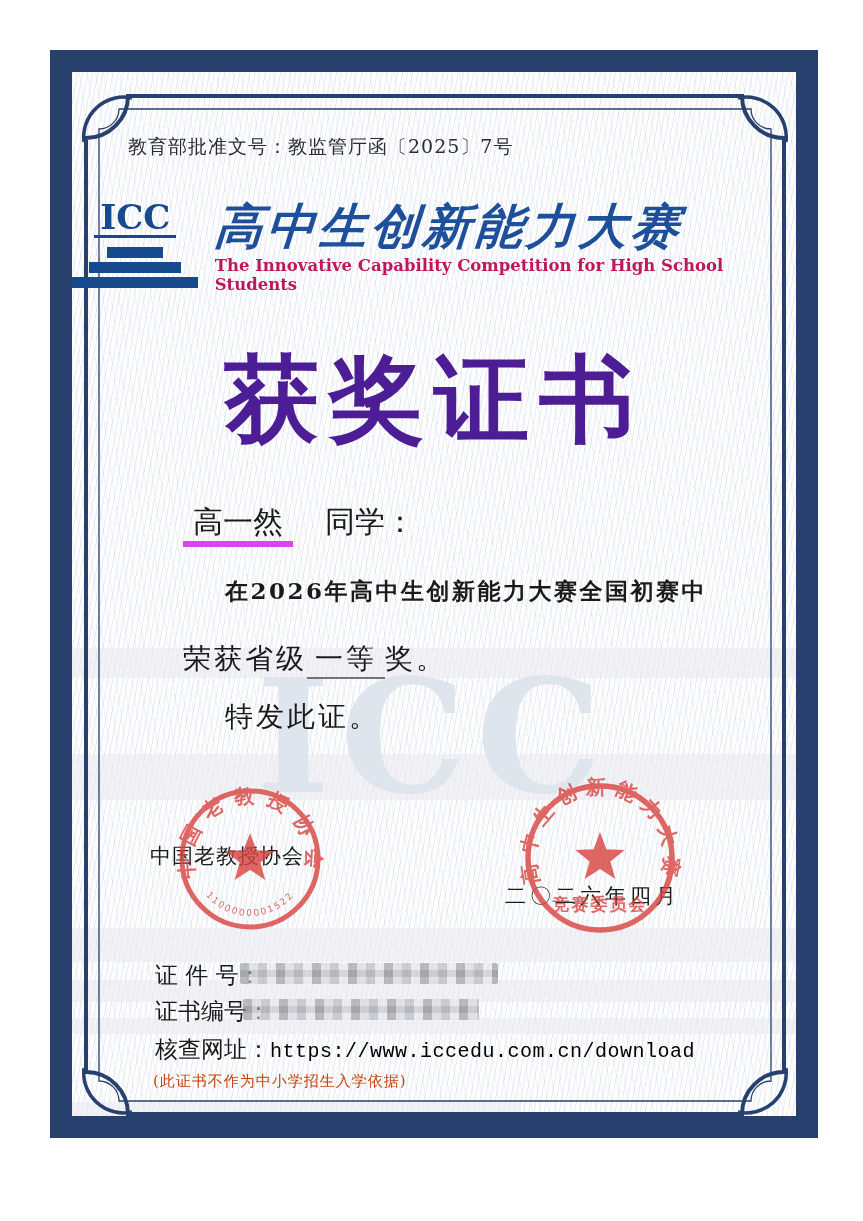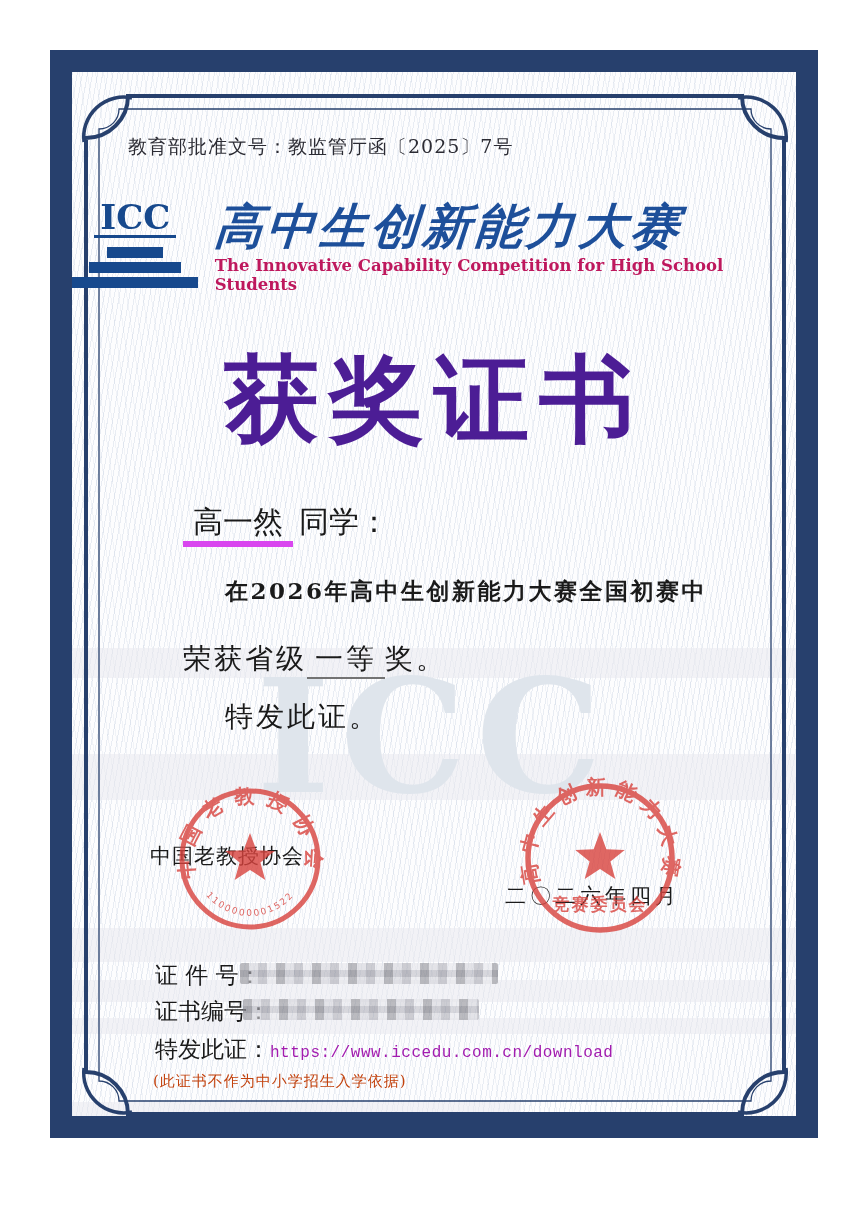--- a/index.html
+++ b/index.html
@@ -31,21 +31,21 @@
   .title-cn{font-size:48px;font-weight:bold;font-style:italic;color:#1d4f9a;line-height:1.1;
             letter-spacing:4px;transform:skewX(-4deg);}
   .title-en{font-size:16.5px;font-weight:bold;color:#be185d;margin-top:3px;letter-spacing:0;}
   .big-title{position:absolute;left:0;top:280px;width:100%;text-align:center;z-index:3;
              font-family:"Liberation Sans",sans-serif;font-weight:900;font-size:95px;
              letter-spacing:10px;color:#4c1d95;line-height:1;}
   
   .bodytext{color:#1a1a1a;z-index:3;position:absolute;}
   .name-line{left:111px;top:430px;font-size:30px;}
   .uline{border-bottom:6px solid #d946ef;padding:0 10px 2px;}
-  .salut{margin-left:6px;}
+  .salut{margin-left:32px;}
   .line1{left:153px;top:504px;font-size:23px;letter-spacing:2.5px;font-weight:bold;}
   .line2{left:111px;top:568px;font-size:28px;letter-spacing:3px;}
   .award-u{border-bottom:2px solid #737373;padding:0 8px 2px;}
   .line3{left:153px;top:626px;font-size:28px;letter-spacing:3px;text-align:center;}
   .watermark{position:absolute;left:120px;top:586px;width:484px;text-align:center;z-index:1;
              font-family:"DejaVu Serif",serif;font-weight:bold;font-size:158px;line-height:1;
              letter-spacing:10px;color:#dfe5ec;pointer-events:none;}
   
   .org-left{left:78px;top:770px;font-size:21px;letter-spacing:1px;}
   .org-right{left:383px;top:764px;font-size:22px;letter-spacing:.5px;}
@@ -55,21 +55,21 @@
   .seal-right{left:443px;top:701px;}
   
   .f-label{font-size:23px;color:#1a1a1a;}
   .f-row1{left:83px;top:888px;} .f-row2{left:83px;top:924px;} .f-row3{left:83px;top:962px;}
   .mosaic{position:absolute;z-index:3;border-radius:2px;
     background-image:
       repeating-linear-gradient(90deg, rgba(120,120,128,.50) 0 9px, rgba(195,195,203,.45) 9px 18px, rgba(152,152,162,.48) 18px 27px, rgba(215,215,222,.40) 27px 36px),
       repeating-linear-gradient(0deg, rgba(255,255,255,.30) 0 7px, rgba(128,128,138,.30) 7px 14px);}
   .mosaic1{left:168px;top:891px;width:258px;height:21px;}
   .mosaic2{left:171px;top:927px;width:236px;height:21px;}
-  .url{font-family:"Liberation Mono",monospace;font-size:16px;letter-spacing:.5px;color:#a21caf;}
+  .url{font-family:"Liberation Mono",monospace;font-size:20px;letter-spacing:.5px;color:#000000;}
   .note{left:81px;top:1000px;font-size:15px;color:#c2410c;letter-spacing:1px;}
 </style>
 </head>
 <body>
 
 <div class="page">
   <div class="cert">
     <div class="inner">
       <div class="texture"></div>
 
@@ -155,19 +155,19 @@
         <span class="f-label">证 件 号：</span>
       </div>
       <div class="mosaic mosaic1"></div>
 
       <div class="bodytext f-row2">
         <span class="f-label">证书编号：</span>
       </div>
       <div class="mosaic mosaic2"></div>
 
       <div class="bodytext f-row3">
-        <span class="f-label">特发此证：</span><span class="url">https://www.iccedu.com.cn/download</span>
+        <span class="f-label">核查网址：</span><span class="url">https://www.iccedu.com.cn/download</span>
       </div>
 
       <div class="bodytext note">(此证书不作为中小学招生入学依据)</div>
     </div>
   </div>
 </div>
 
 </body></html>

